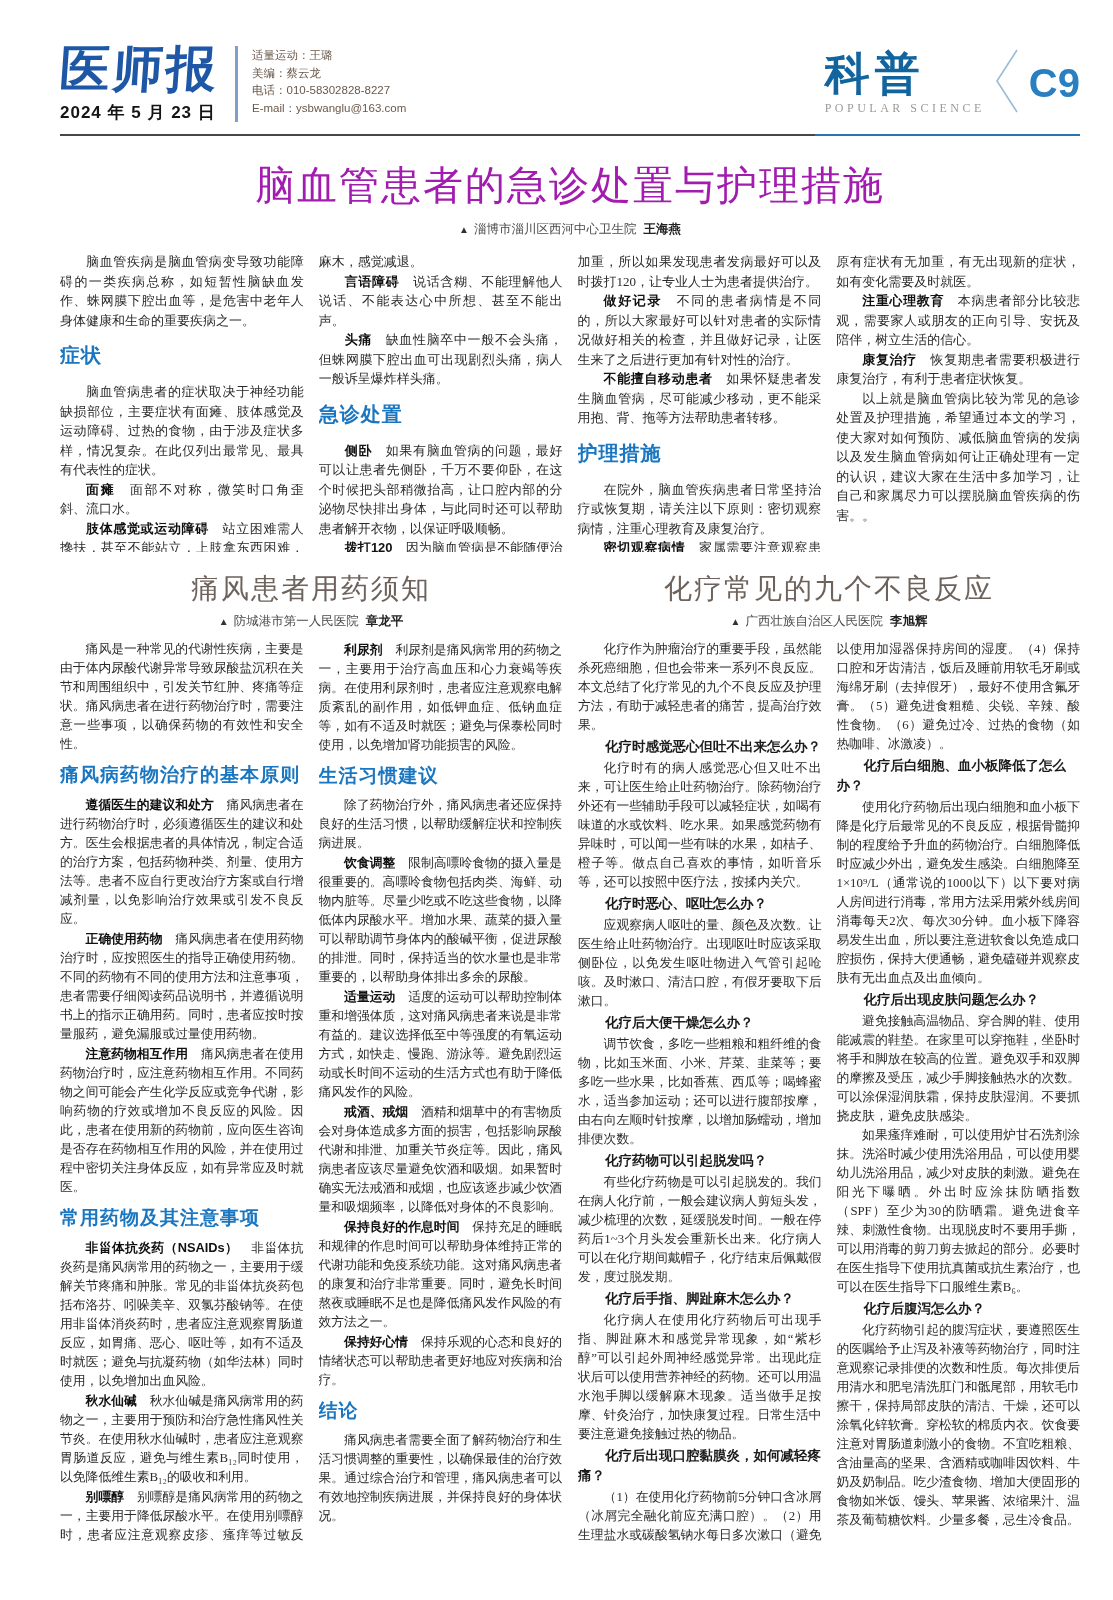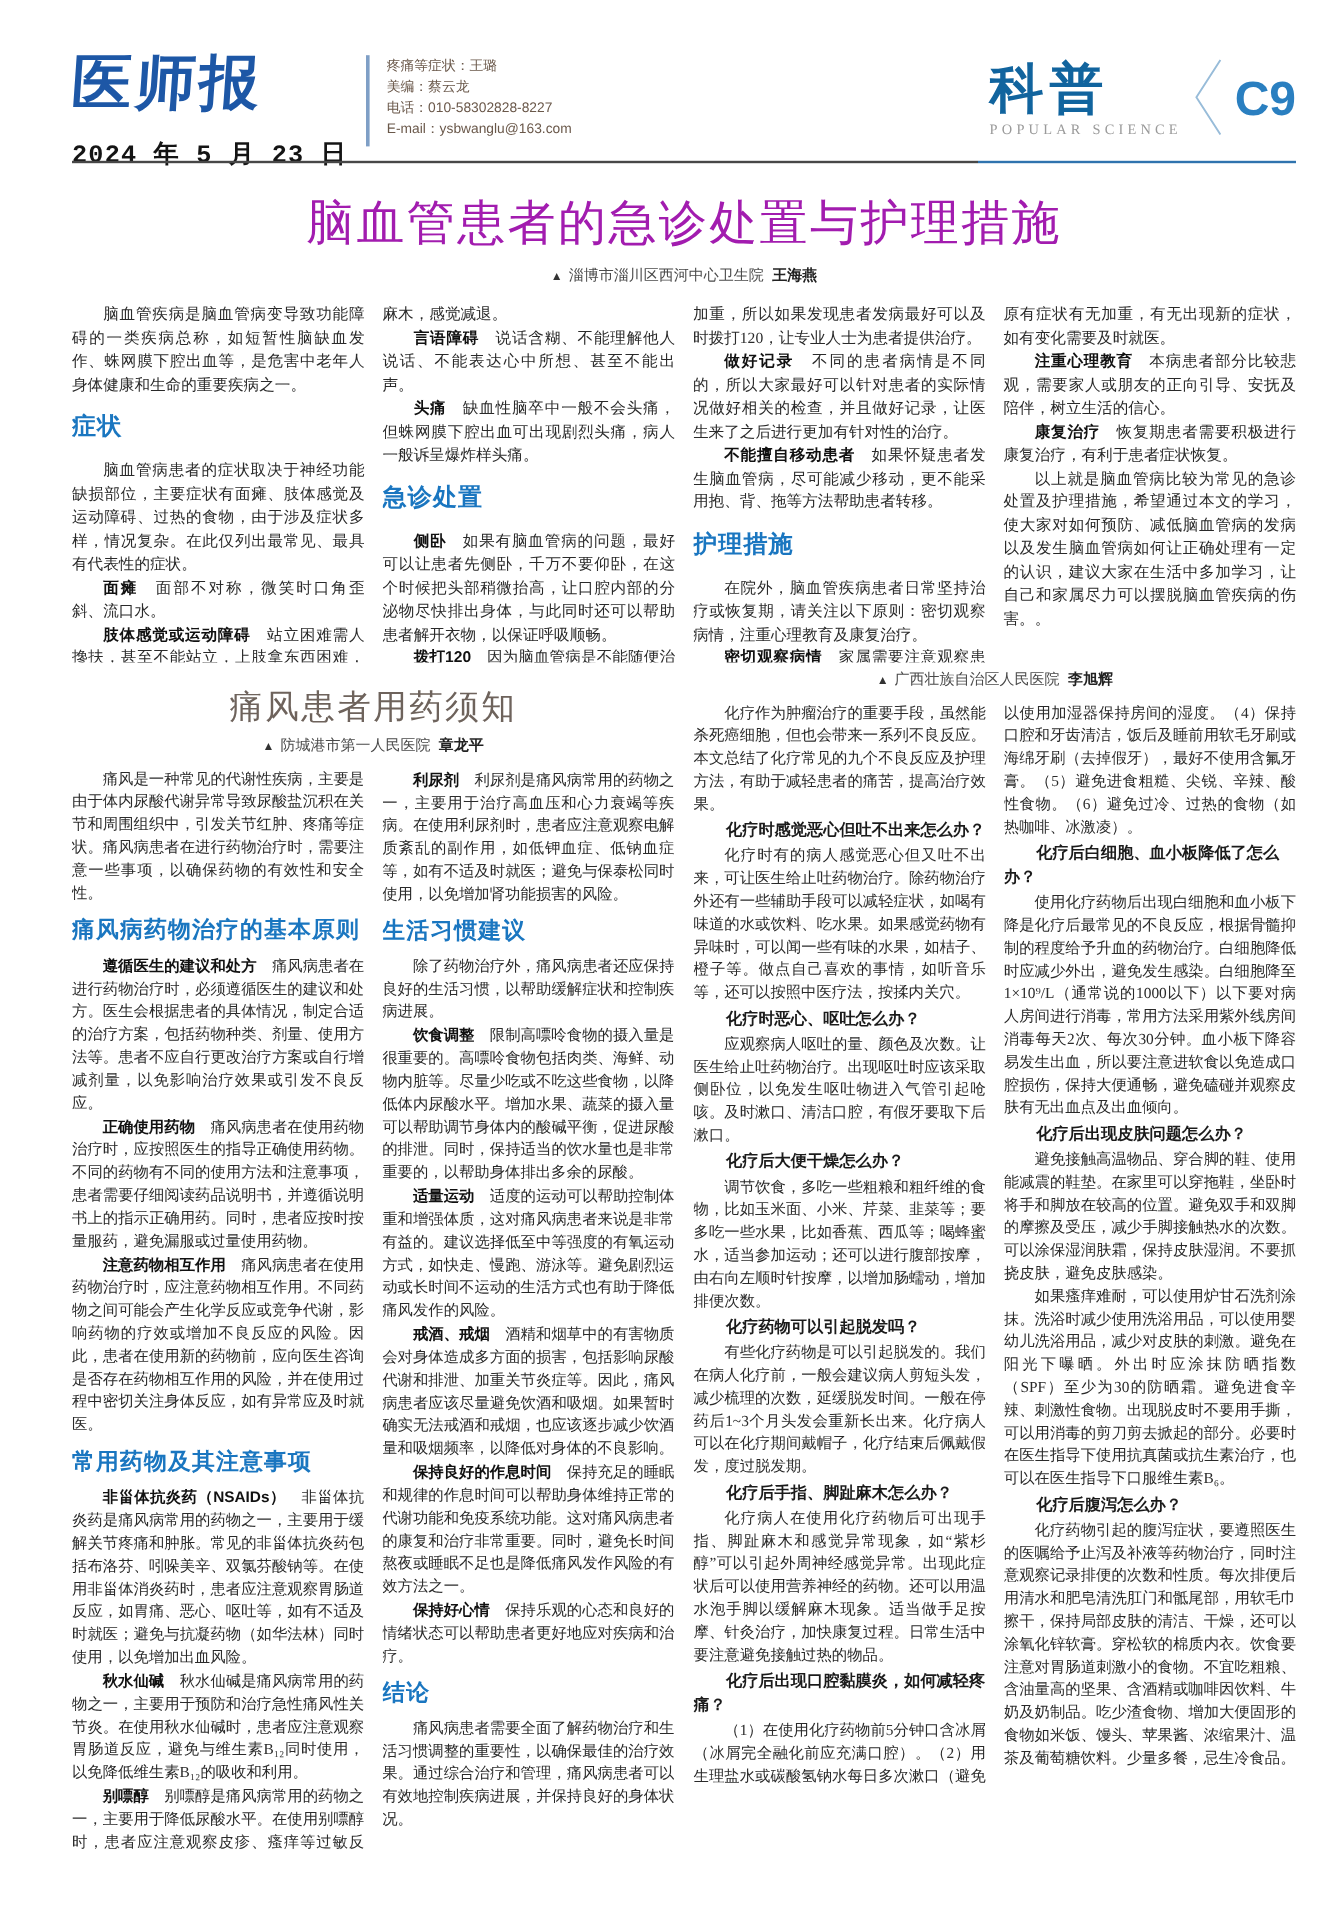--- a/index.html
+++ b/index.html
@@ -2,21 +2,21 @@
 <html><head>
 <meta charset="utf-8">
 <style>
   html,body{margin:0;padding:0;background:#ffffff;}
   body{width:1113px;height:1600px;font-family:"Liberation Serif","DejaVu Serif",serif;color:#262626;}
   .page{box-sizing:border-box;width:1113px;height:1600px;padding:44px 33px 30px 60px;overflow:hidden;background:#fff;}
 
   
   .masthead{display:flex;align-items:flex-start;height:86px;}
   .logo{font-size:50px;font-weight:bold;color:#1d57a6;line-height:1;letter-spacing:3px;transform:skewX(-4deg);font-family:"Liberation Serif",serif;}
-  .date{font-size:21px;font-weight:bold;color:#141414;margin-top:20px;letter-spacing:1px;font-family:Liberation Mono, monospace;}
+  .date{font-size:17px;font-weight:bold;color:#141414;margin-top:7px;letter-spacing:1px;font-family:Liberation Sans, sans-serif;}
   .vdiv{width:3px;height:76px;background:#7f9fc6;margin:2px 14px 0 16px;}
   .editor-block{font-size:11.5px;line-height:17.5px;color:#6a584a;font-family:"Liberation Sans",sans-serif;padding-top:3px;}
   .spacer{flex:1;}
   .kepu-block{display:flex;align-items:center;gap:10px;padding-top:4px;}
   .kepu-cn{font-size:45px;font-weight:bold;color:#11649e;line-height:1;letter-spacing:5px;font-family:"Liberation Sans",sans-serif;}
   .kepu-en{font-size:12px;color:#9a9a9a;letter-spacing:3.5px;margin-top:5px;text-align:center;font-family:"Liberation Serif",serif;}
   .pageno{font-size:40px;font-weight:bold;color:#2a7fc0;font-family:"Liberation Sans",sans-serif;}
   .rule{display:flex;height:2px;margin-top:4px;}
   .rule-left{width:74%;background:#474747;}
   .rule-right{flex:1;background:#2f73ae;}
@@ -51,21 +51,21 @@
 
 <div class="page">
 
   <header class="masthead">
     <div>
       <div class="logo">医师报</div>
       <div class="date">2024 年 5 月 23 日</div>
     </div>
     <div class="vdiv"></div>
     <div class="editor-block">
-      <div>疼痛等症状：王璐</div>
+      <div>适量运动：王璐</div>
       <div>美编：蔡云龙</div>
       <div>电话：010-58302828-8227</div>
       <div>E-mail：ysbwanglu@163.com</div>
     </div>
     <div class="spacer"></div>
     <div class="kepu-block">
       <div>
         <div class="kepu-cn">科普</div>
         <div class="kepu-en">POPULAR SCIENCE</div>
       </div>
@@ -149,20 +149,21 @@
             <p class="para"><span class="lead">戒酒、戒烟</span>　酒精和烟草中的有害物质会对身体造成多方面的损害，包括影响尿酸代谢和排泄、加重关节炎症等。因此，痛风病患者应该尽量避免饮酒和吸烟。如果暂时确实无法戒酒和戒烟，也应该逐步减少饮酒量和吸烟频率，以降低对身体的不良影响。</p>
             <p class="para"><span class="lead">保持良好的作息时间</span>　保持充足的睡眠和规律的作息时间可以帮助身体维持正常的代谢功能和免疫系统功能。这对痛风病患者的康复和治疗非常重要。同时，避免长时间熬夜或睡眠不足也是降低痛风发作风险的有效方法之一。</p>
             <p class="para"><span class="lead">保持好心情</span>　保持乐观的心态和良好的情绪状态可以帮助患者更好地应对疾病和治疗。</p>
             <h3 class="sec-h">结论</h3>
             <p class="para">痛风病患者需要全面了解药物治疗和生活习惯调整的重要性，以确保最佳的治疗效果。通过综合治疗和管理，痛风病患者可以有效地控制疾病进展，并保持良好的身体状况。</p>
           </div>
         </div>
     </section>
 
     <section class="half">
+      <h2 class="half-title">化疗常见的九个不良反应</h2>
       <div class="byline">
         <span class="marker">▲</span><span>广西壮族自治区人民医院</span><span class="author">李旭辉</span>
       </div>
       <div class="cols bottom-cols">
           <div class="col">
             <p class="para">化疗作为肿瘤治疗的重要手段，虽然能杀死癌细胞，但也会带来一系列不良反应。本文总结了化疗常见的九个不良反应及护理方法，有助于减轻患者的痛苦，提高治疗效果。</p>
             <h4 class="q-h">化疗时感觉恶心但吐不出来怎么办？</h4>
             <p class="para">化疗时有的病人感觉恶心但又吐不出来，可让医生给止吐药物治疗。除药物治疗外还有一些辅助手段可以减轻症状，如喝有味道的水或饮料、吃水果。如果感觉药物有异味时，可以闻一些有味的水果，如桔子、橙子等。做点自己喜欢的事情，如听音乐等，还可以按照中医疗法，按揉内关穴。</p>
             <h4 class="q-h">化疗时恶心、呕吐怎么办？</h4>
             <p class="para">应观察病人呕吐的量、颜色及次数。让医生给止吐药物治疗。出现呕吐时应该采取侧卧位，以免发生呕吐物进入气管引起呛咳。及时漱口、清洁口腔，有假牙要取下后漱口。</p>

